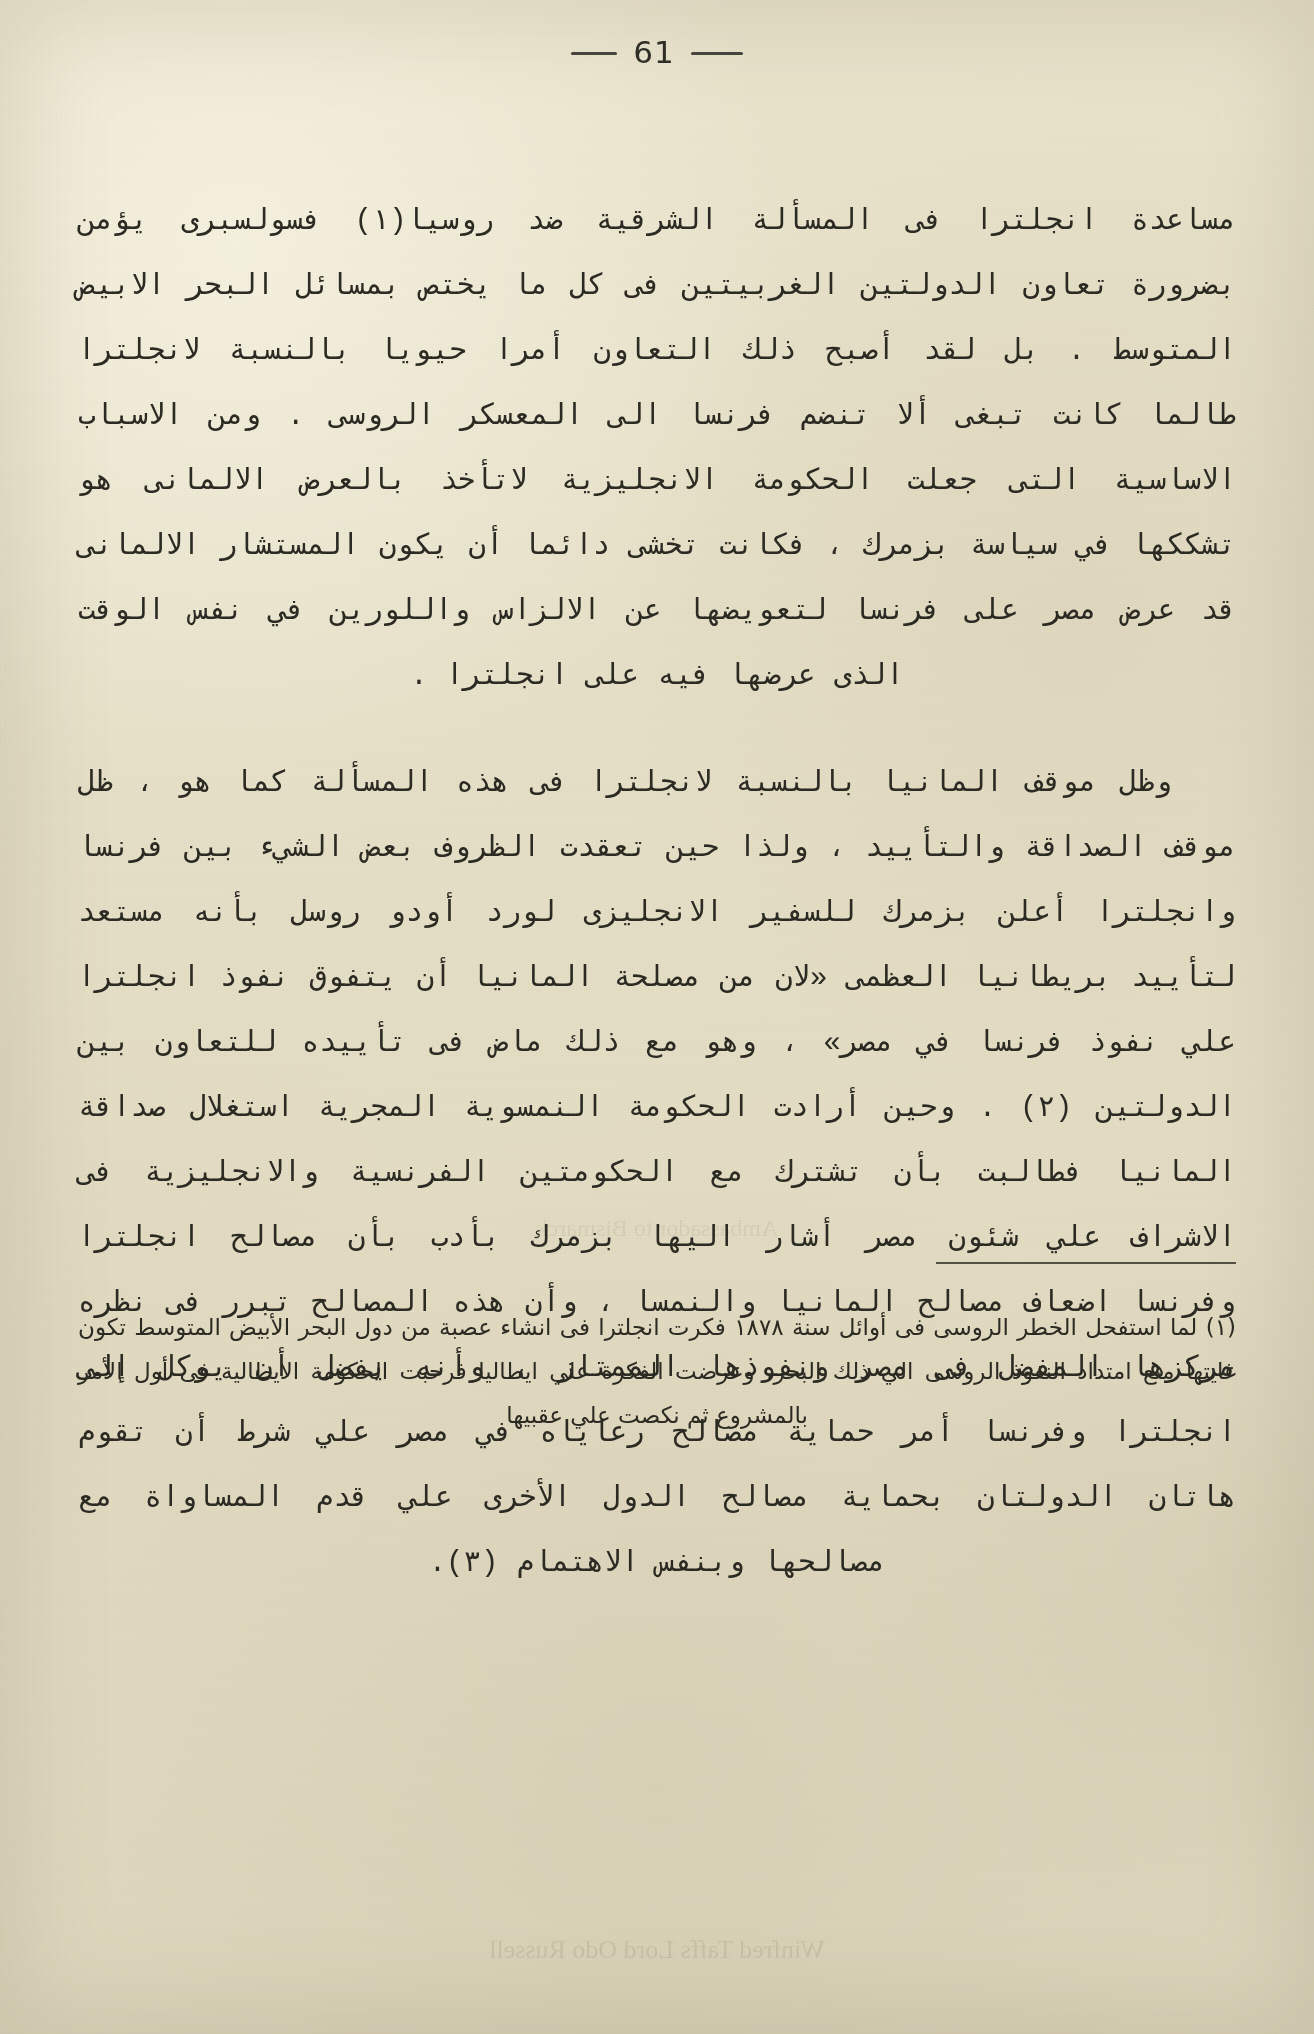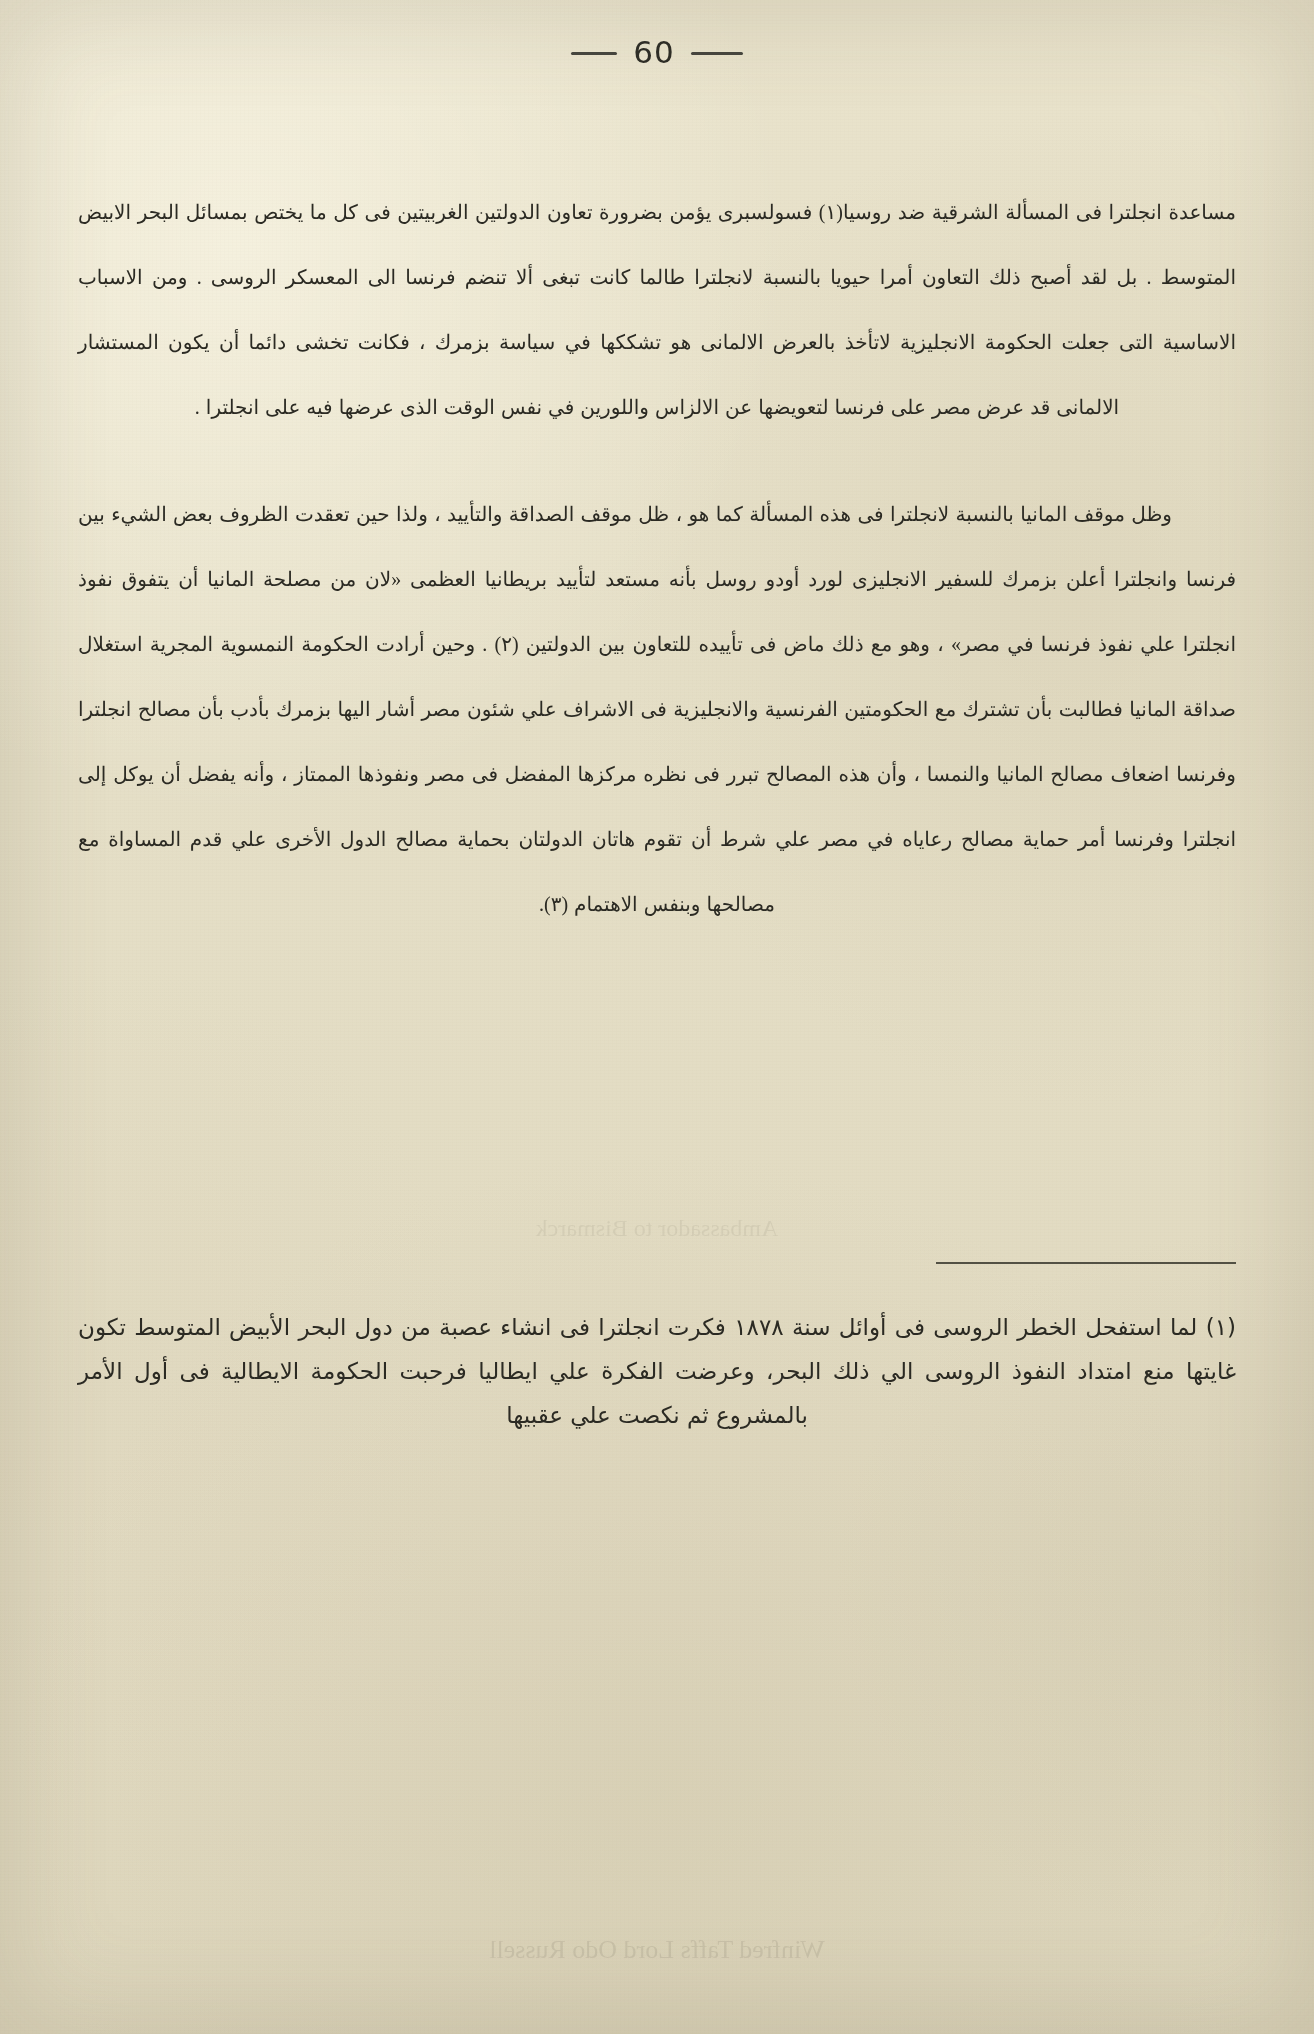--- a/index.html
+++ b/index.html
@@ -80,22 +80,22 @@
   }
 
   
   .body-block {
     position: absolute;
     top: 160px;
     right: 78px;
     left: 78px;
   }
   .para {
-    font-family: Liberation Serif, serif;
-    font-size: 20px;
+    font-family: Liberation Mono, monospace;
+    font-size: 29px;
     line-height: 65px;
     color: #2b2a23;
     text-align: justify;
     text-align-last: center;
     word-spacing: 1px;
   }
   .para.p1 { text-align-last: center; }
   .para.p2 {
     margin-top: 42px;
     text-indent: 64px;
@@ -183,21 +183,21 @@
 <div class="grain"></div>
 <div class="vignette"></div>
 
 <div class="ghost2">Ambassador to Bismarck</div>
 <div class="ghost">Winfred Taffs Lord Odo Russell</div>
 
 <div class="content">
 
   <div class="pagenum-row">
     <span class="pn-dash"></span>
-    <span class="pagenum">60</span>
+    <span class="pagenum">61</span>
     <span class="pn-dash short"></span>
   </div>
 
   <div class="body-block">
     <p class="para p1">مساعدة انجلترا فى المسألة الشرقية ضد روسيا(١) فسولسبرى يؤمن بضرورة تعاون الدولتين الغربيتين فى كل ما يختص بمسائل البحر الابيض المتوسط . بل لقد أصبح ذلك التعاون أمرا حيويا بالنسبة لانجلترا طالما كانت تبغى ألا تنضم فرنسا الى المعسكر الروسى . ومن الاسباب الاساسية التى جعلت الحكومة الانجليزية لاتأخذ بالعرض الالمانى هو تشككها في سياسة بزمرك ، فكانت تخشى دائما أن يكون المستشار الالمانى قد عرض مصر على فرنسا لتعويضها عن الالزاس واللورين في نفس الوقت الذى عرضها فيه على انجلترا .</p>
     <p class="para p2">وظل موقف المانيا بالنسبة لانجلترا فى هذه المسألة كما هو ، ظل موقف الصداقة والتأييد ، ولذا حين تعقدت الظروف بعض الشيء بين فرنسا وانجلترا أعلن بزمرك للسفير الانجليزى لورد أودو روسل بأنه مستعد لتأييد بريطانيا العظمى «لان من مصلحة المانيا أن يتفوق نفوذ انجلترا علي نفوذ فرنسا في مصر» ، وهو مع ذلك ماض فى تأييده للتعاون بين الدولتين (٢) . وحين أرادت الحكومة النمسوية المجرية استغلال صداقة المانيا فطالبت بأن تشترك مع الحكومتين الفرنسية والانجليزية فى الاشراف علي شئون مصر أشار اليها بزمرك بأدب بأن مصالح انجلترا وفرنسا اضعاف مصالح المانيا والنمسا ، وأن هذه المصالح تبرر فى نظره مركزها المفضل فى مصر ونفوذها الممتاز ، وأنه يفضل أن يوكل إلى انجلترا وفرنسا أمر حماية مصالح رعاياه في مصر علي شرط أن تقوم هاتان الدولتان بحماية مصالح الدول الأخرى علي قدم المساواة مع مصالحها وبنفس الاهتمام (٣).</p>
   </div>
 
   <div class="fn-rule"></div>
 

